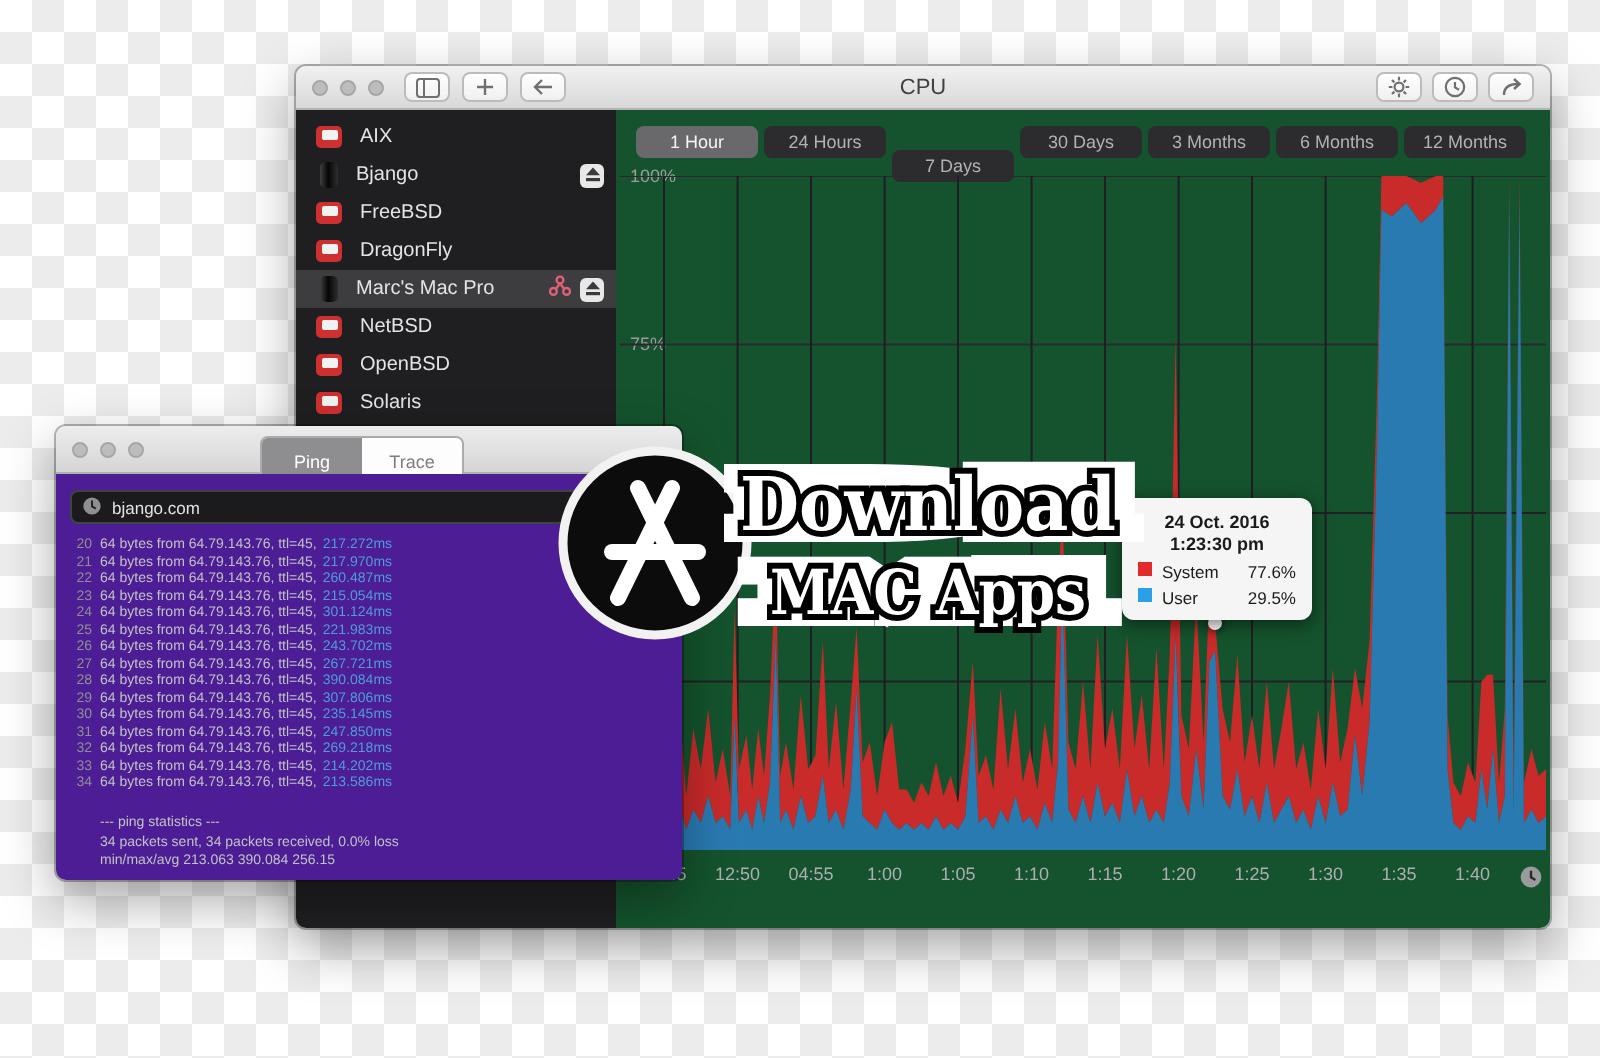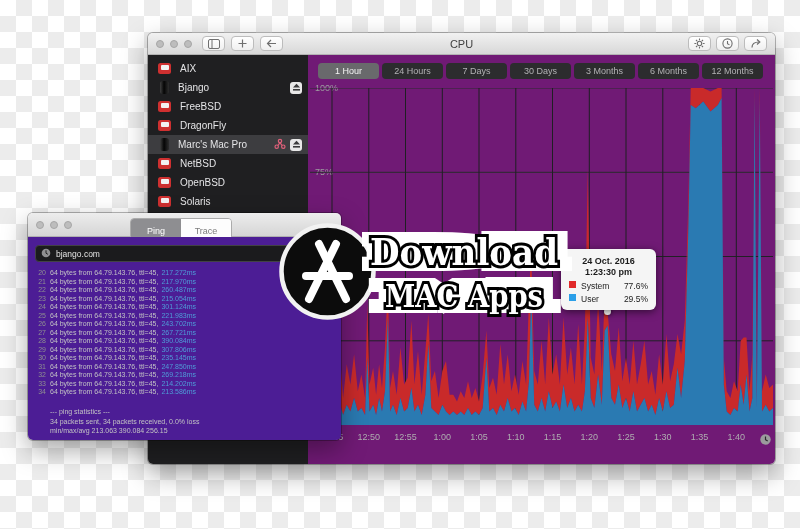--- a/index.html
+++ b/index.html
@@ -36,21 +36,21 @@
     color:#e4e4e6;font-size:10px;white-space:nowrap}
   .side-item.sel{background:#3d3d40}
   .icon-server{width:13px;height:11px;background:#ce3030;border-radius:2.5px;position:relative;flex:none}
   .icon-server::after{content:"";position:absolute;left:2.5px;top:2px;width:8px;height:4.5px;
     background:#f2f2f2;border-radius:1px}
   .icon-mac{width:9px;height:13px;margin-left:2px;flex:none;border-radius:3px/2.5px;
     background:linear-gradient(90deg,#404040,#050505 45%,#2e2e2e)}
   .side-right{margin-left:auto;margin-right:6px;display:flex;gap:4px;align-items:center}
   .eject-btn{width:12px;height:12px;background:#e8e8e8;border-radius:3px;display:flex;
     align-items:center;justify-content:center}
-  .chart-panel{flex:1;background:#701a75;position:relative}
+  .chart-panel{flex:1;background:#14532d;position:relative}
   .tab{position:absolute;top:8px;height:16px;width:61px;background:#2c2c2e;border-radius:4px;
     color:#b2b2b4;font-size:9px;display:flex;align-items:center;justify-content:center;cursor:default}
   .tab.sel{background:#69696c;color:#f5f5f5}
   .ylab{position:absolute;left:7px;font-size:9px;color:#9d9da0}
   .plot{position:absolute;left:2px;top:33px;width:463px;height:337px}
   .xlab{position:absolute;width:34px;text-align:center;font-size:9px;color:#aeaeb0;top:377px}
   .hover-dot{position:absolute;width:7px;height:7px;border-radius:50%;background:#ffffff;
     box-shadow:0 0 4px rgba(0,0,0,.7)}
   .tooltip{position:absolute;left:253px;top:194px;width:95px;background:#f5f5f5;
     border-radius:6px;box-shadow:0 2px 9px rgba(0,0,0,.55);padding:7px 8px 6px;color:#1b1b1b}
@@ -210,21 +210,21 @@
         </div>
         <div class="side-item">
           <span class="icon-server"></span>
           <span>Solaris</span>
         </div>
       </div>
     <div class="chart-panel" id="chartPanel">
       <div id="tabs">
           <div class="tab sel" style="left: 10px;">1 Hour</div>
           <div class="tab" style="left: 74px;">24 Hours</div>
-          <div class="tab" style="left: 138px;">7 Days</div>
+          <div class="tab" style="left: 138px; margin-top: 12px;">7 Days</div>
           <div class="tab" style="left: 202px;">30 Days</div>
           <div class="tab" style="left: 266px;">3 Months</div>
           <div class="tab" style="left: 330px;">6 Months</div>
           <div class="tab" style="left: 394px;">12 Months</div>
         </div>
       <div class="ylab" style="top:28px">100%</div>
       <div class="ylab" style="top:112px">75%</div>
       <div class="plot" id="plot"><svg width="463" height="337" viewBox="0 0 463 337" preserveAspectRatio="none">
             <line x1="0" y1="252.8" x2="463" y2="252.8" stroke="#212125" stroke-width="1"></line>
             <line x1="0" y1="168.5" x2="463" y2="168.5" stroke="#212125" stroke-width="1"></line>
@@ -241,21 +241,21 @@
             <line x1="316.0" y1="0" x2="316.0" y2="337" stroke="#1f1f23" stroke-width="1"></line>
             <line x1="352.8" y1="0" x2="352.8" y2="337" stroke="#1f1f23" stroke-width="1"></line>
             <line x1="389.5" y1="0" x2="389.5" y2="337" stroke="#1f1f23" stroke-width="1"></line>
             <line x1="426.3" y1="0" x2="426.3" y2="337" stroke="#1f1f23" stroke-width="1"></line>
             <path d="M0.0,320.1L0.0,320.1L3.7,279.7L7.3,303.3L11.0,242.6L14.7,229.2L16.9,289.8L20.6,215.7L23.5,279.7L26.5,303.3L29.4,259.5L33.1,310.0L36.7,276.3L40.4,296.6L44.1,266.2L47.8,303.3L51.4,286.4L55.1,310.0L57.3,215.7L59.5,296.6L63.2,279.7L66.1,306.7L69.1,276.3L72.0,299.9L75.0,259.5L77.9,195.5L80.1,299.9L83.0,283.1L86.7,306.7L90.4,259.5L94.1,296.6L97.7,289.8L101.4,232.5L104.4,296.6L108.0,262.9L111.7,306.7L115.4,262.9L118.3,225.8L121.3,293.2L124.9,283.1L128.6,310.0L132.3,283.1L136.0,273.0L139.6,306.7L143.3,306.7L147.0,313.4L150.7,303.3L154.3,310.0L158.0,293.2L161.7,310.0L165.4,299.9L169.0,313.4L172.7,286.4L176.4,242.6L179.3,299.9L183.0,289.8L186.7,306.7L190.3,256.1L194.0,296.6L197.7,266.2L201.4,303.3L205.0,286.4L208.7,306.7L212.4,273.0L216.1,296.6L219.0,208.9L221.2,161.8L224.2,283.1L227.8,296.6L231.5,252.8L235.2,296.6L238.8,229.2L242.5,286.4L246.2,266.2L249.9,296.6L253.5,229.2L257.2,286.4L260.9,259.5L264.6,296.6L268.2,235.9L271.9,296.6L274.9,239.3L277.8,80.9L280.7,269.6L284.4,286.4L288.1,212.3L291.8,283.1L294.7,205.6L297.6,223.4L301.3,266.2L305.0,283.1L308.7,239.3L312.3,293.2L316.0,269.6L319.7,296.6L323.4,252.8L327.0,296.6L330.7,276.3L334.4,252.8L338.1,296.6L341.7,283.1L345.4,306.7L349.1,266.2L352.8,296.6L356.4,246.0L360.1,293.2L363.8,276.3L367.5,246.0L371.1,266.2L374.8,232.5L378.5,107.8L380.7,0.0L385.8,0.0L393.2,0.0L400.5,3.4L407.9,0.0L411.6,0.0L413.8,269.6L416.7,303.3L420.4,310.0L424.0,293.2L427.7,303.3L430.7,252.8L433.6,249.4L436.5,249.4L439.5,303.3L442.4,266.2L444.6,0.0L446.8,293.2L449.8,0.0L452.0,303.3L455.7,286.4L459.3,299.9L463.0,296.6L463.0,320.1L459.3,323.5L455.7,316.8L452.0,323.5L449.8,10.1L446.8,320.1L444.6,6.7L442.4,310.0L439.5,323.5L436.5,286.4L433.6,316.8L430.7,296.6L427.7,323.5L424.0,320.1L420.4,326.9L416.7,323.5L413.8,296.6L411.6,10.1L407.9,16.9L400.5,23.6L393.2,13.5L385.8,20.2L380.7,16.9L378.5,134.8L374.8,273.0L371.1,310.0L367.5,279.7L363.8,316.8L360.1,320.1L356.4,303.3L352.8,323.5L349.1,310.0L345.4,326.9L341.7,316.8L338.1,323.5L334.4,310.0L330.7,316.8L327.0,323.5L323.4,303.3L319.7,323.5L316.0,310.0L312.3,320.1L308.7,296.6L305.0,316.8L301.3,310.0L297.6,237.6L294.7,242.6L291.8,316.8L288.1,286.4L284.4,320.1L280.7,310.0L277.8,229.2L274.9,303.3L271.9,323.5L268.2,316.8L264.6,323.5L260.9,310.0L257.2,320.1L253.5,296.6L249.9,323.5L246.2,313.4L242.5,320.1L238.8,303.3L235.2,323.5L231.5,310.0L227.8,323.5L224.2,316.8L221.2,202.2L219.0,293.2L216.1,323.5L212.4,313.4L208.7,326.9L205.0,320.1L201.4,323.5L197.7,310.0L194.0,323.5L190.3,316.8L186.7,326.9L183.0,320.1L179.3,323.5L176.4,269.6L172.7,320.1L169.0,326.9L165.4,323.5L161.7,326.9L158.0,320.1L154.3,326.9L150.7,323.5L147.0,326.9L143.3,323.5L139.6,326.9L136.0,323.5L132.3,316.8L128.6,326.9L124.9,323.5L121.3,320.1L118.3,256.1L115.4,306.7L111.7,326.9L108.0,316.8L104.4,323.5L101.4,299.9L97.7,320.1L94.1,323.5L90.4,310.0L86.7,326.9L83.0,316.8L80.1,323.5L77.9,229.2L75.0,303.3L72.0,323.5L69.1,310.0L66.1,326.9L63.2,316.8L59.5,323.5L57.3,269.6L55.1,326.9L51.4,320.1L47.8,323.5L44.1,310.0L40.4,323.5L36.7,316.8L33.1,326.9L29.4,313.4L26.5,323.5L23.5,320.1L20.6,303.3L16.9,316.8L14.7,323.5L11.0,310.0L7.3,323.5L3.7,320.1L0.0,326.9Z" fill="#c92a2a"></path>
             <path d="M0,337L0.0,326.9L3.7,320.1L7.3,323.5L11.0,310.0L14.7,323.5L16.9,316.8L20.6,303.3L23.5,320.1L26.5,323.5L29.4,313.4L33.1,326.9L36.7,316.8L40.4,323.5L44.1,310.0L47.8,323.5L51.4,320.1L55.1,326.9L57.3,269.6L59.5,323.5L63.2,316.8L66.1,326.9L69.1,310.0L72.0,323.5L75.0,303.3L77.9,229.2L80.1,323.5L83.0,316.8L86.7,326.9L90.4,310.0L94.1,323.5L97.7,320.1L101.4,299.9L104.4,323.5L108.0,316.8L111.7,326.9L115.4,306.7L118.3,256.1L121.3,320.1L124.9,323.5L128.6,326.9L132.3,316.8L136.0,323.5L139.6,326.9L143.3,323.5L147.0,326.9L150.7,323.5L154.3,326.9L158.0,320.1L161.7,326.9L165.4,323.5L169.0,326.9L172.7,320.1L176.4,269.6L179.3,323.5L183.0,320.1L186.7,326.9L190.3,316.8L194.0,323.5L197.7,310.0L201.4,323.5L205.0,320.1L208.7,326.9L212.4,313.4L216.1,323.5L219.0,293.2L221.2,202.2L224.2,316.8L227.8,323.5L231.5,310.0L235.2,323.5L238.8,303.3L242.5,320.1L246.2,313.4L249.9,323.5L253.5,296.6L257.2,320.1L260.9,310.0L264.6,323.5L268.2,316.8L271.9,323.5L274.9,303.3L277.8,229.2L280.7,310.0L284.4,320.1L288.1,286.4L291.8,316.8L294.7,242.6L297.6,237.6L301.3,310.0L305.0,316.8L308.7,296.6L312.3,320.1L316.0,310.0L319.7,323.5L323.4,303.3L327.0,323.5L330.7,316.8L334.4,310.0L338.1,323.5L341.7,316.8L345.4,326.9L349.1,310.0L352.8,323.5L356.4,303.3L360.1,320.1L363.8,316.8L367.5,279.7L371.1,310.0L374.8,273.0L378.5,134.8L380.7,16.9L385.8,20.2L393.2,13.5L400.5,23.6L407.9,16.9L411.6,10.1L413.8,296.6L416.7,323.5L420.4,326.9L424.0,320.1L427.7,323.5L430.7,296.6L433.6,316.8L436.5,286.4L439.5,323.5L442.4,310.0L444.6,6.7L446.8,320.1L449.8,10.1L452.0,323.5L455.7,316.8L459.3,323.5L463.0,320.1L463,337Z" fill="#2a7ab2"></path>
           </svg></div>
       <div id="xlabels">
           <div class="xlab" style="left: 7.04762px;">12:45</div>
           <div class="xlab" style="left: 43.7937px;">12:50</div>
-          <div class="xlab" style="left: 80.5397px;">12:55</div>
+          <div class="xlab" style="left: 80.5397px;">04:55</div>
           <div class="xlab" style="left: 117.286px;">1:00</div>
           <div class="xlab" style="left: 154.032px;">1:05</div>
           <div class="xlab" style="left: 190.778px;">1:10</div>
           <div class="xlab" style="left: 227.524px;">1:15</div>
           <div class="xlab" style="left: 264.27px;">1:20</div>
           <div class="xlab" style="left: 301.016px;">1:25</div>
           <div class="xlab" style="left: 337.762px;">1:30</div>
           <div class="xlab" style="left: 374.508px;">1:35</div>
           <div class="xlab" style="left: 411.254px;">1:40</div>
         </div>

